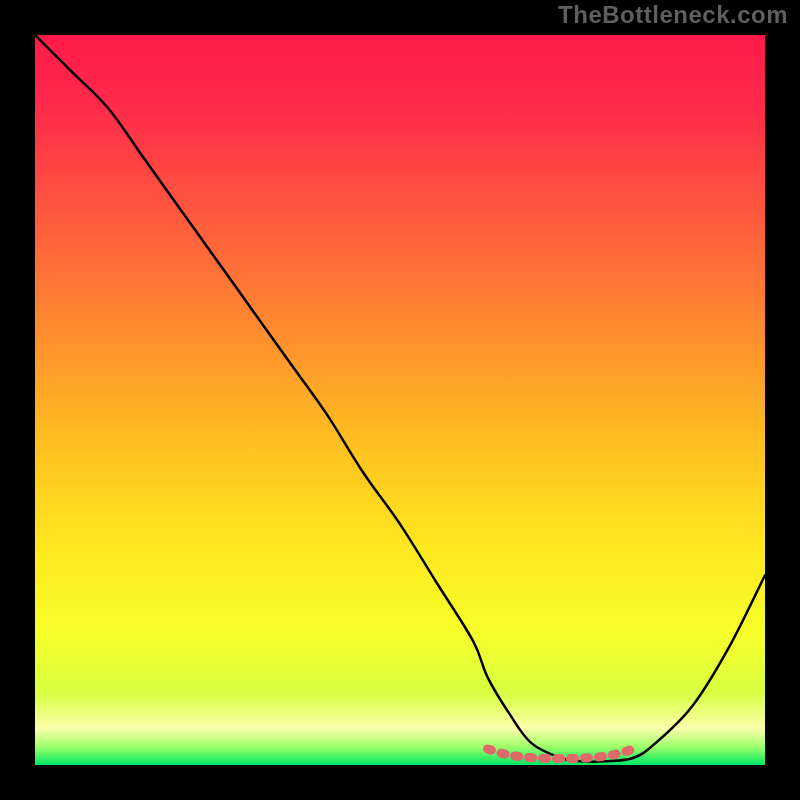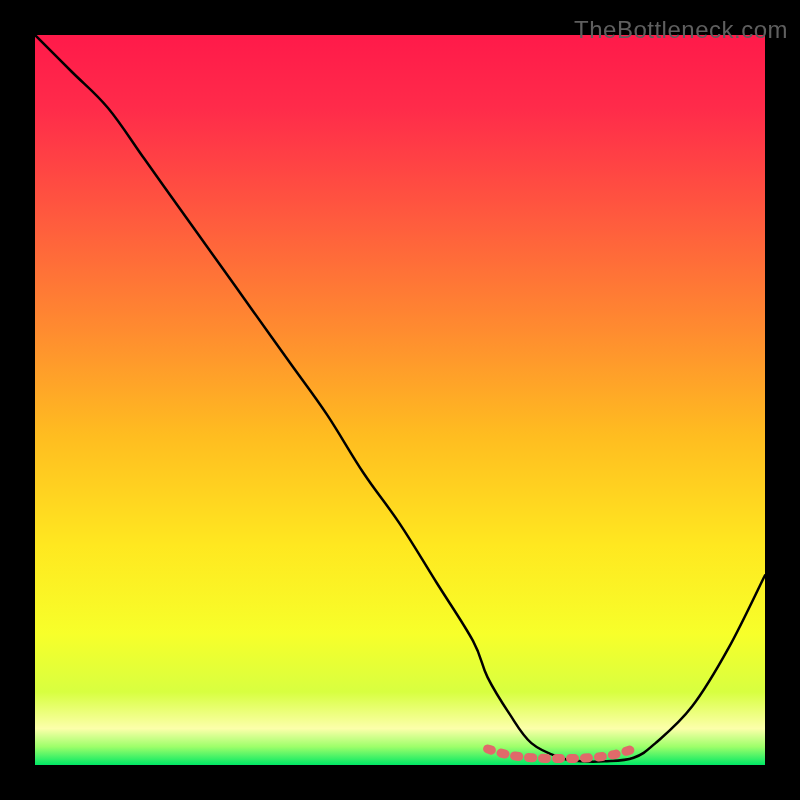--- a/index.html
+++ b/index.html
@@ -5,25 +5,25 @@
   * { margin: 0; padding: 0; box-sizing: border-box; }
   html, body { width: 800px; height: 800px; overflow: hidden; background: #000; }
   .canvas {
     position: relative;
     width: 800px;
     height: 800px;
     background: #000;
   }
   .watermark {
     position: absolute;
-    top: 16px;
+    top: 1px;
     right: 12px;
     font-family: Arial, Helvetica, sans-serif;
     font-size: 24px;
-    font-weight: 400;
+    font-weight: 700;
     color: #5f5f5f;
     letter-spacing: 0.5px;
     z-index: 10;
   }
   .plot-area {
     position: absolute;
     left: 35px;
     top: 35px;
     width: 730px;
     height: 730px;

